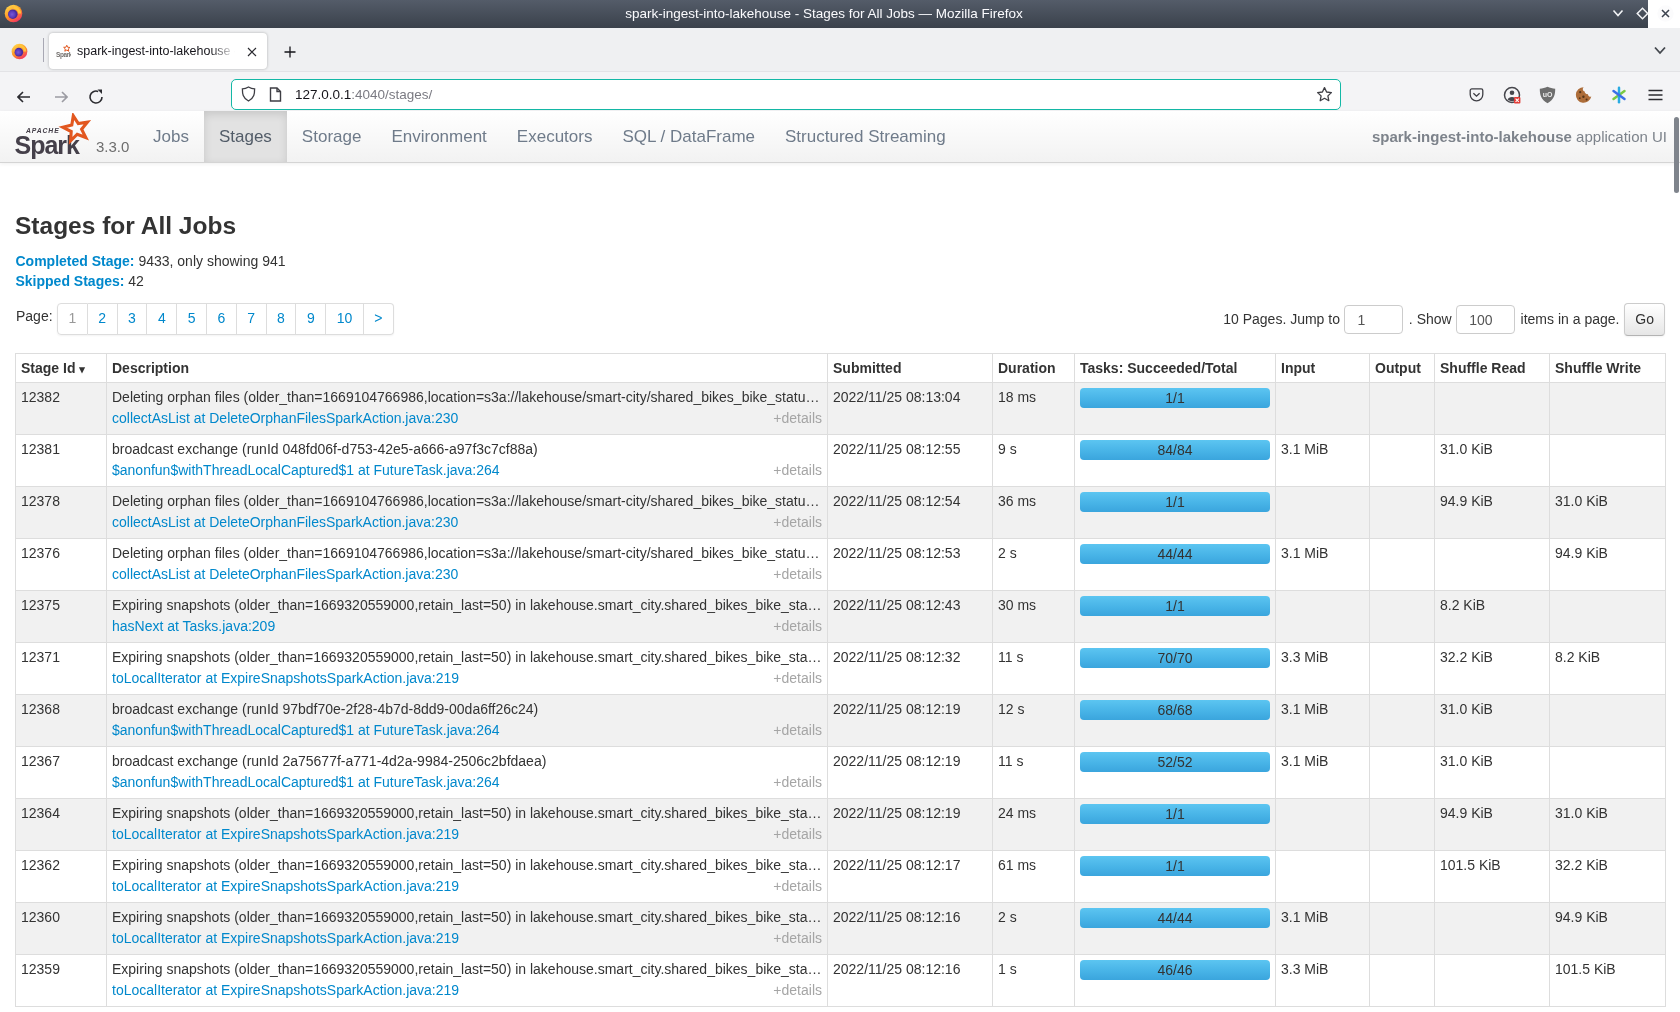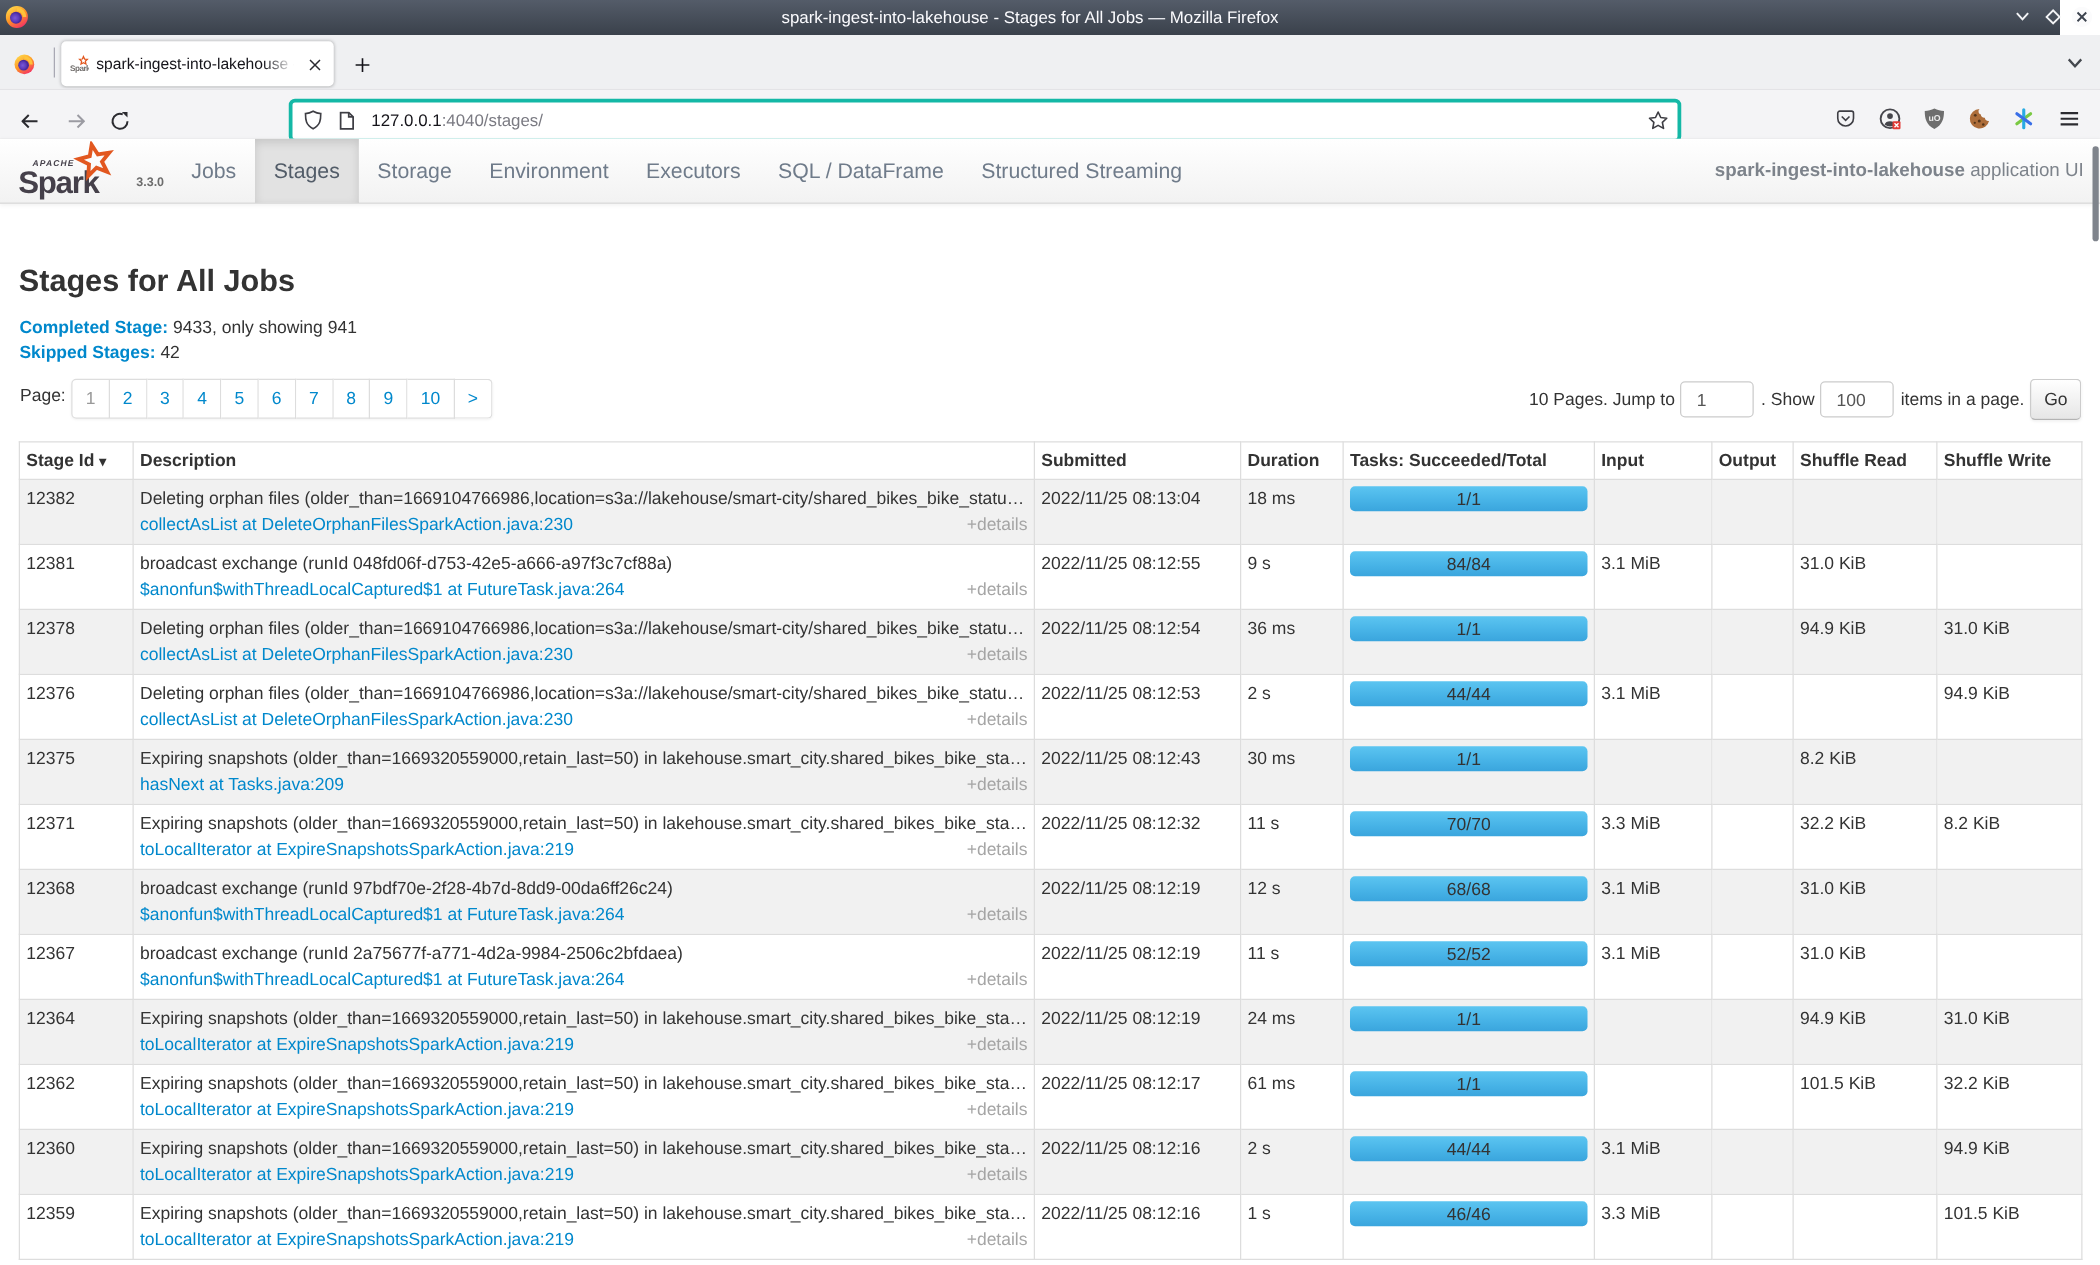--- a/index.html
+++ b/index.html
@@ -18,35 +18,35 @@
 .tab { position:absolute; left:49px; top:5px; width:218px; height:36px; background:#fff;
   border-radius:4px; box-shadow:0 0 3px rgba(0,0,0,.28); }
 .tabtitle { position:absolute; left:28px; top:0; height:36px; line-height:36px; font-size:12.5px; color:#15141a;
   width:167px; overflow:hidden; white-space:nowrap; }
 .tabfade { position:absolute; left:161px; top:2px; width:34px; height:32px;
   background:linear-gradient(90deg, rgba(255,255,255,0), #fff 75%); }
 
 .toolbar { position:absolute; left:0; top:71px; width:1680px; height:39px; background:#f4f4f6;
   border-top:1px solid #e3e3e6; border-bottom:1px solid #ccccd0; }
 .urlbar { position:absolute; left:231px; top:7px; width:1108px; height:29px; background:#fff;
-  border:3px solid #14b8a6; border-radius:5px; }
+  border:1px solid #14b8a6; border-radius:5px; }
 .urltext { position:absolute; left:63px; top:0; height:29px; line-height:29px; font-size:13.5px; color:#15141a; }
 .urltext .dim { color:#7a7a82; }
 
 
 .navbar { position:absolute; left:0; top:111px; width:1680px; height:51px;
   background:linear-gradient(#ffffff, #f2f2f2); border-bottom:1px solid #d4d4d4;
   box-shadow:0 1px 4px rgba(0,0,0,.065); }
 .nav { position:absolute; left:138px; top:0; height:51px; }
 .nav a { float:left; display:block; padding:0 15px; height:51px; line-height:51px;
   font-size:17px; color:#6f7b8a; text-decoration:none; }
 .nav a.active { background:#e2e2e2; color:#525c68; box-shadow:inset 0 3px 8px rgba(0,0,0,.125); }
 .appname { position:absolute; right:13px; top:0; height:51px; line-height:51px; font-size:15px; color:#7d838b; }
 .appname b { font-weight:bold; }
-.sparkver { position:absolute; left:96px; top:0; line-height:51px; padding-top:10px; font-size:10px; font-weight:bold; color:#6d6d6d;margin-left:13px; }
+.sparkver { position:absolute; left:96px; top:0; line-height:51px; padding-top:10px; font-size:15px; font-weight:normal; color:#6d6d6d; }
 
 
 .content { position:absolute; left:0; top:163px; width:1680px; }
 h3 { font-size:24.5px; font-weight:bold; color:#333; margin:49px 0 0 15px; line-height:28px; }
 ul.summary { list-style:none; margin:11px 0 0 15.5px; }
 ul.summary li { font-size:14px; line-height:20px; color:#333; }
 ul.summary strong { color:#0088cc; }
 .h4row { margin:13px 0 0 15.5px; }
 .arrow-open { display:inline-block; width:0; height:0; border-left:6px solid transparent;
   border-right:6px solid transparent; border-top:9px solid #1c1c1c; vertical-align:0px; margin-right:4px; }

